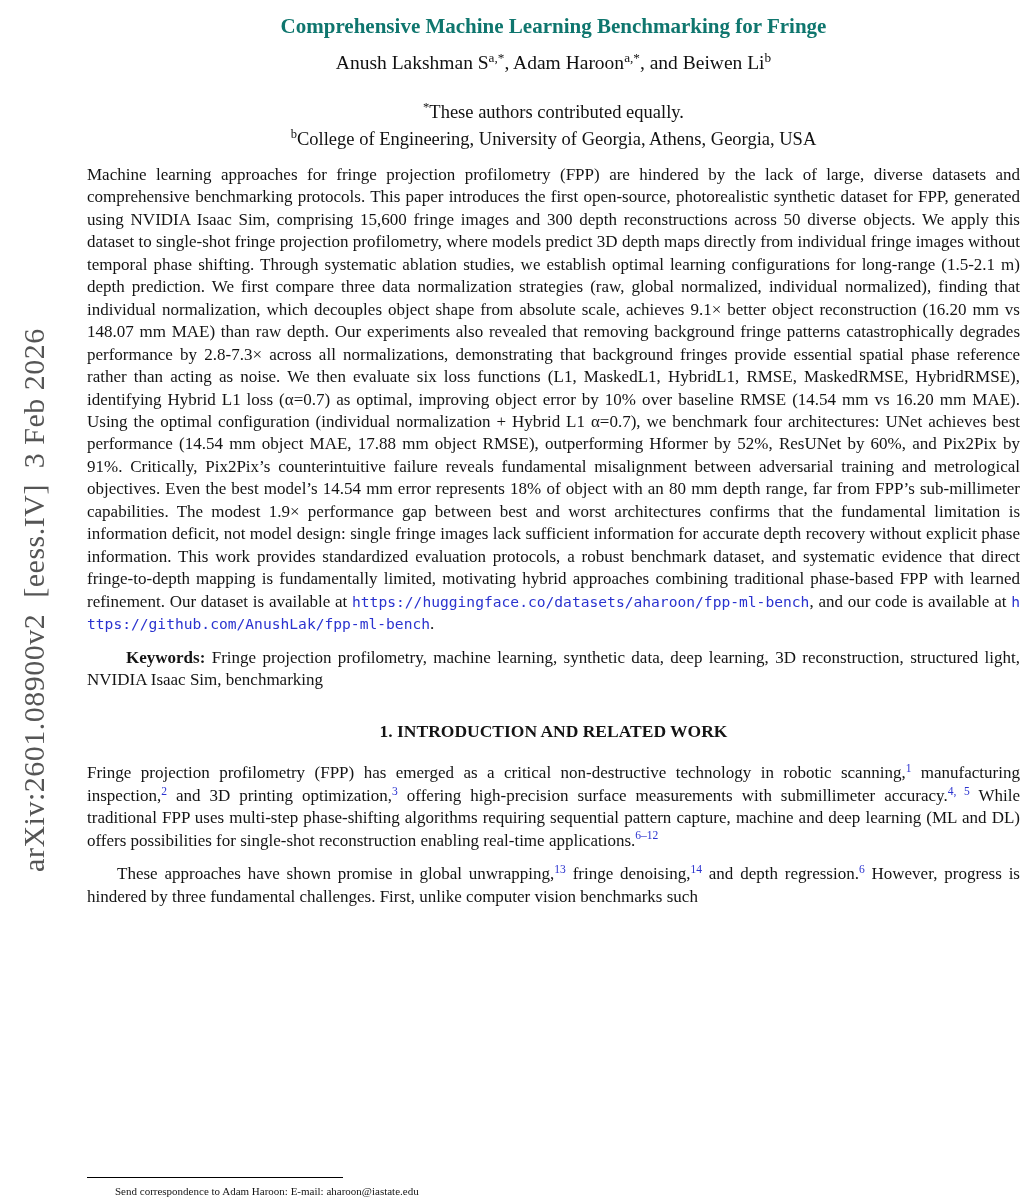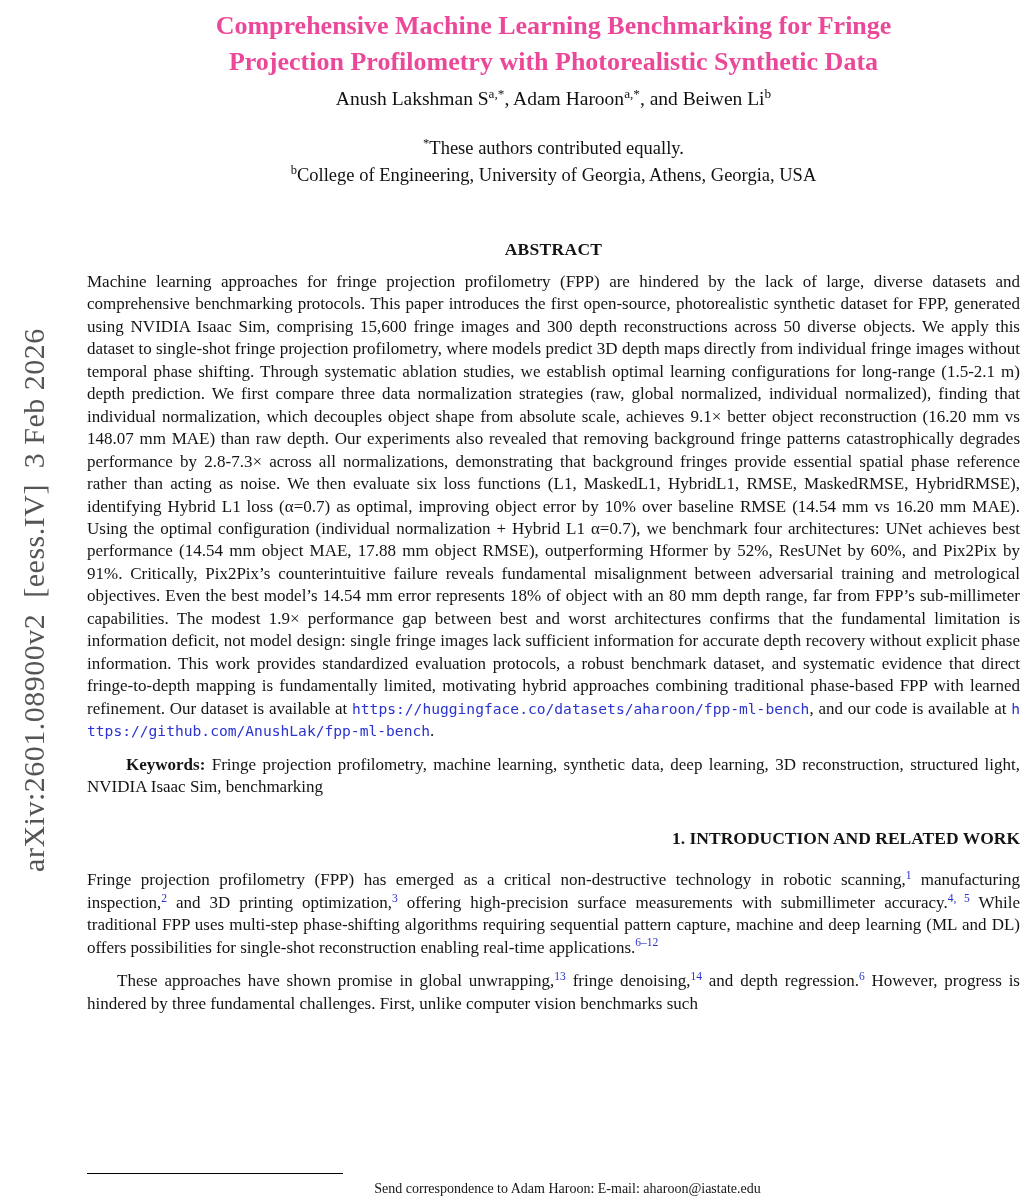--- a/index.html
+++ b/index.html
@@ -22,21 +22,21 @@
     transform: rotate(-90deg);
     white-space: pre;
     font-size: 30px;
     color: #555555;
     letter-spacing: 0.5px;
     font-family: "Liberation Serif", serif;
   }
 
   .content { padding: 8px 2px 0 87px; }
 
-  .title { text-align: center; font-weight: bold; font-size: 26px; line-height: 36px; color: #ec4899; }
+  .title { text-align: center; font-weight: bold; font-size: 21px; line-height: 36px; color: #0f766e; }
 
   .authors { text-align: center; font-size: 19.5px; margin-top: 8px; color: #111; }
   .affils  { text-align: center; font-size: 18.5px; margin-top: 25px; line-height: 27px; color: #111; }
 
   sup { font-size: 68%; line-height: 0; position: relative; vertical-align: baseline; top: -0.55em; }
   sup.cite { color: #2a32cf; cursor: pointer; }
   sup.affsup { color: inherit; }
 
   .abstract-head { text-align: center; font-weight: bold; font-size: 17.5px; margin-top: 50px; letter-spacing: 0.3px; }
 
@@ -49,54 +49,52 @@
   .bold { font-weight: bold; margin-left: 39px; }
 
   a.url {
     font-family: "DejaVu Sans Mono", "Liberation Mono", monospace;
     font-size: 0.86em;
     color: #2a32cf;
     text-decoration: none;
     word-break: break-all;
   }
 
-  .section-head { text-align: right; font-weight: bold; font-size: 17.5px; margin-top: 30px; }
+  .section-head { text-align: center; font-weight: bold; font-size: 17.5px; margin-top: 30px; }
   .section-head + .para { margin-top: 20px; }
 
   .footer {
     position: absolute; left: 87px; right: 2px; bottom: 3px;
-    font-size: 14px; color: #141414; text-align: center;
+    font-size: 11px; color: #141414;
   }
   .footer-rule { width: 256px; border-top: 1px solid #000; margin-bottom: 7px; }
   .footer-text { padding-left: 28px; }
 </style>
 </head>
 <body>
 
 <div class="page">
 
   <div class="arxiv-strip">
     <div class="arxiv-text">arXiv:2601.08900v2  [eess.IV]  3 Feb 2026</div>
   </div>
 
   <div class="content">
 
     <div class="title">
       <div>Comprehensive Machine Learning Benchmarking for Fringe</div>
-      <div>Projection Profilometry with Photorealistic Synthetic Data</div>
     </div>
 
     <div class="authors"><span>Anush Lakshman S</span><sup class="affsup">a,*</sup><span>, Adam Haroon</span><sup class="affsup">a,*</sup><span>, and Beiwen Li</span><sup class="affsup">b</sup></div>
 
     <div class="affils">
       <div><sup class="affsup">*</sup><span>These authors contributed equally.</span></div>
       <div><sup class="affsup">b</sup><span>College of Engineering, University of Georgia, Athens, Georgia, USA</span></div>
     </div>
 
-    <div class="abstract-head">ABSTRACT</div>
 
     <div class="para"><span>Machine learning approaches for fringe projection profilometry (FPP) are hindered by the lack of large, diverse datasets and comprehensive benchmarking protocols. This paper introduces the first open-source, photorealistic synthetic dataset for FPP, generated using NVIDIA Isaac Sim, comprising 15,600 fringe images and 300 depth reconstructions across 50 diverse objects. We apply this dataset to single-shot fringe projection profilometry, where models predict 3D depth maps directly from individual fringe images without temporal phase shifting. Through systematic ablation studies, we establish optimal learning configurations for long-range (1.5-2.1 m) depth prediction. We first compare three data normalization strategies (raw, global normalized, individual normalized), finding that individual normalization, which decouples object shape from absolute scale, achieves 9.1× better object reconstruction (16.20 mm vs 148.07 mm MAE) than raw depth. Our experiments also revealed that removing background fringe patterns catastrophically degrades performance by 2.8-7.3× across all normalizations, demonstrating that background fringes provide essential spatial phase reference rather than acting as noise. We then evaluate six loss functions (L1, MaskedL1, HybridL1, RMSE, MaskedRMSE, HybridRMSE), identifying Hybrid L1 loss (α=0.7) as optimal, improving object error by 10% over baseline RMSE (14.54 mm vs 16.20 mm MAE). Using the optimal configuration (individual normalization + Hybrid L1 α=0.7), we benchmark four architectures: UNet achieves best performance (14.54 mm object MAE, 17.88 mm object RMSE), outperforming Hformer by 52%, ResUNet by 60%, and Pix2Pix by 91%. Critically, Pix2Pix’s counterintuitive failure reveals fundamental misalignment between adversarial training and metrological objectives. Even the best model’s 14.54 mm error represents 18% of object with an 80 mm depth range, far from FPP’s sub-millimeter capabilities. The modest 1.9× performance gap between best and worst architectures confirms that the fundamental limitation is information deficit, not model design: single fringe images lack sufficient information for accurate depth recovery without explicit phase information. This work provides standardized evaluation protocols, a robust benchmark dataset, and systematic evidence that direct fringe-to-depth mapping is fundamentally limited, motivating hybrid approaches combining traditional phase-based FPP with learned refinement. Our dataset is available at </span><a class="url" href="#">https://huggingface.co/datasets/aharoon/fpp-ml-bench</a><span>, and our code is available at </span><a class="url" href="#">https://github.com/AnushLak/fpp-ml-bench</a><span>.</span></div>
 
     <div class="para keywords"><span class="bold">Keywords:</span><span> Fringe projection profilometry, machine learning, synthetic data, deep learning, 3D reconstruction, structured light, NVIDIA Isaac Sim, benchmarking</span></div>
 
     <div class="section-head">1. INTRODUCTION AND RELATED WORK</div>
 
     <div class="para"><span>Fringe projection profilometry (FPP) has emerged as a critical non-destructive technology in robotic scanning,</span><sup class="cite">1</sup><span> manufacturing inspection,</span><sup class="cite">2</sup><span> and 3D printing optimization,</span><sup class="cite">3</sup><span> offering high-precision surface measurements with submillimeter accuracy.</span><sup class="cite">4, 5</sup><span> While traditional FPP uses multi-step phase-shifting algorithms requiring sequential pattern capture, machine and deep learning (ML and DL) offers possibilities for single-shot reconstruction enabling real-time applications.</span><sup class="cite">6–12</sup></div>
 
     <div class="para indent"><span>These approaches have shown promise in global unwrapping,</span><sup class="cite">13</sup><span> fringe denoising,</span><sup class="cite">14</sup><span> and depth regression.</span><sup class="cite">6</sup><span> However, progress is hindered by three fundamental challenges. First, unlike computer vision benchmarks such</span></div>

